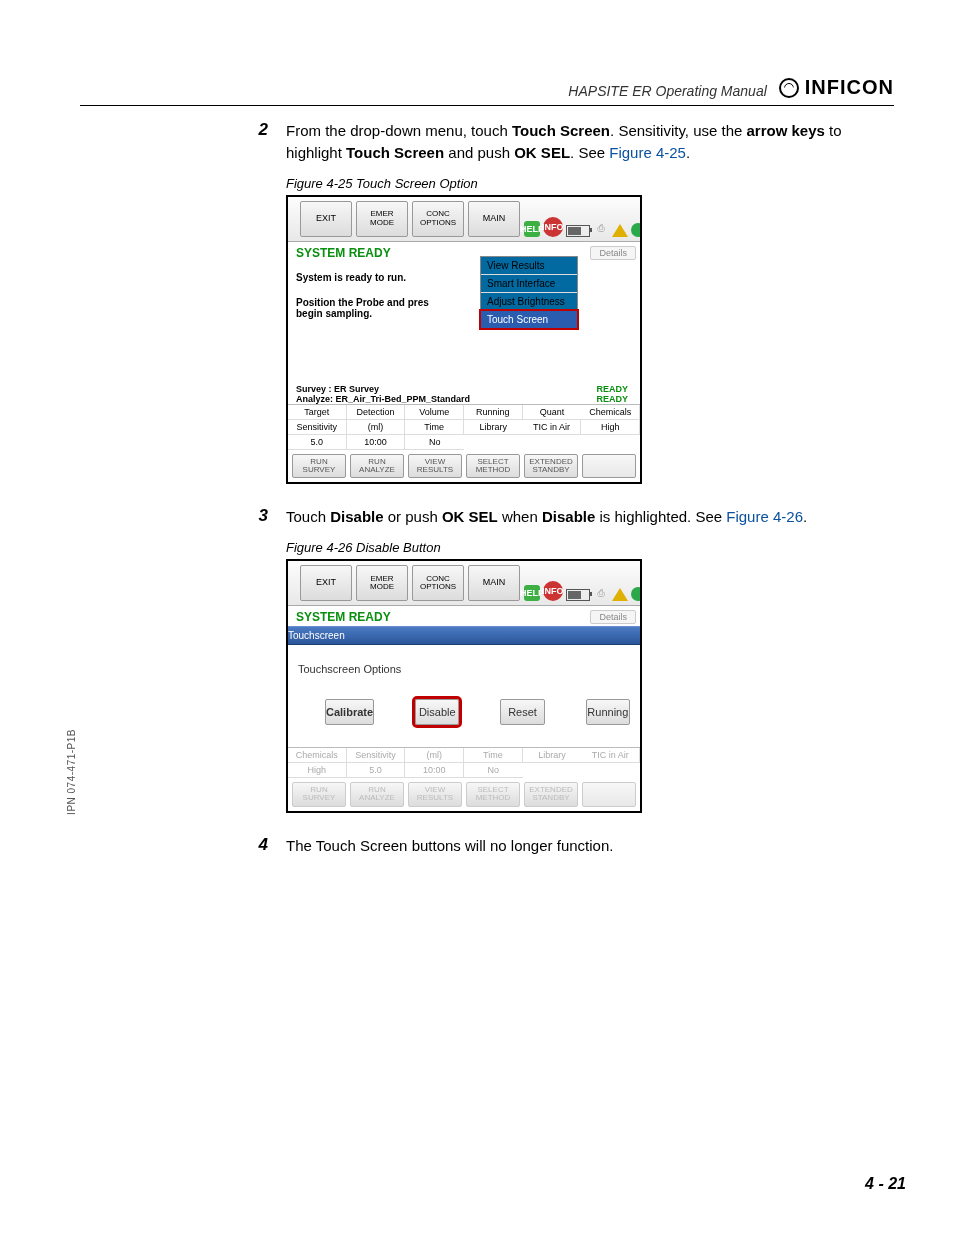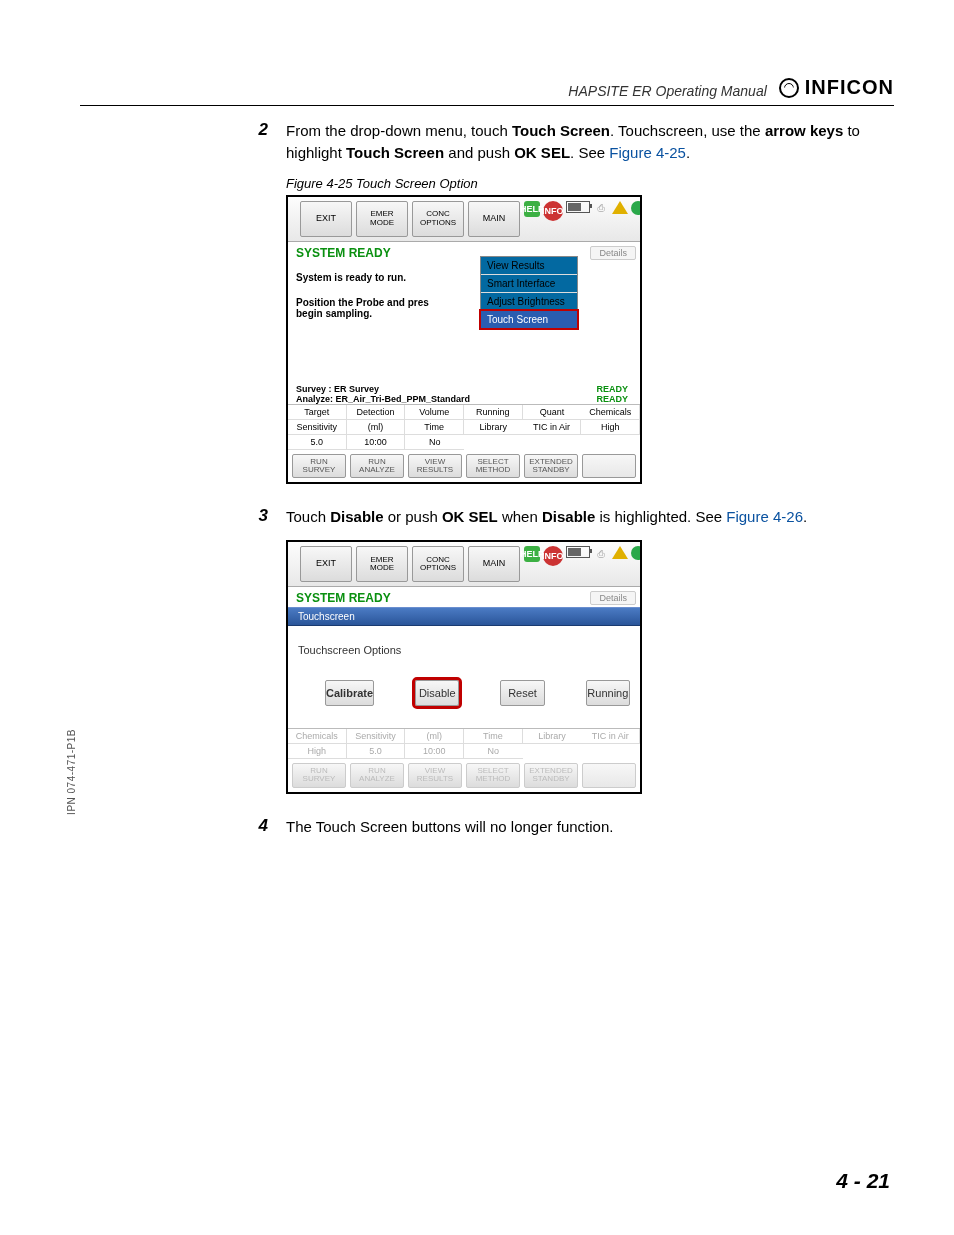--- a/index.html
+++ b/index.html
@@ -81,21 +81,21 @@
     border-bottom:1px solid #aaa;
     padding:4px 4px 4px 12px;gap:4px;
   }
   .tbtn{
     display:flex;flex-direction:column;align-items:center;justify-content:center;
     padding:0 6px;font-size:8px;line-height:1.05;
     background:var(--button-bg);border:1px solid #999;border-radius:2px;
     min-width:38px;
   }
   .tbtn.single{font-size:9px;}
-  .toolbar .icons{margin-left:auto;display:flex;align-items:flex-start;gap:3px;}
+  .toolbar .icons{margin-left:auto;display:flex;align-items:flex-end;gap:3px;}
   .ticon{width:16px;height:16px;display:inline-flex;align-items:center;justify-content:center;font-size:9px;}
   .ticon.help{background:#3cb043;border-radius:3px;color:#fff;font-weight:bold;}
   .ticon.info{width:20px;height:20px;border-radius:11px;background:#c33; color:#fff;font-weight:bold;transform:rotate(45deg);}
   .ticon.info span{transform:rotate(-45deg);display:block;}
   .ticon.batt{width:22px;height:10px;border:1px solid #555;position:relative;}
   .ticon.batt::after{content:"";position:absolute;right:-3px;top:2px;width:2px;height:4px;background:#555;}
   .ticon.batt .fill{position:absolute;left:1px;top:1px;bottom:1px;width:60%;background:#666;}
   .ticon.printer{color:#888;}
   .ticon.globe{width:14px;height:14px;border-radius:50%;background:#2aa84a;}
   .ticon.warn{width:0;height:0;border-left:8px solid transparent;border-right:8px solid transparent;border-bottom:13px solid #e0b000;}
@@ -124,60 +124,60 @@
   .table5 div:nth-child(5n){border-right:none;}
   .bottombar{display:flex;gap:4px;padding:4px;}
   .bbtn{
     flex:1;display:flex;flex-direction:column;align-items:center;justify-content:center;
     background:var(--button-bg);border:1px solid #999;border-radius:2px;
     font-size:8px;line-height:1.05;color:#555;padding:3px 0;
   }
   .bbtn.empty{background:linear-gradient(#f7f7f7,#e8e8e8);}
 
   
-  .tabstrip{background:linear-gradient(#4b7bc4,#2a5599);color:#fff;font-size:10px;padding:3px 10px;border-top:1px solid #6a8ecf;border-bottom:1px solid #1a3a70;}
+  .tabstrip{background:linear-gradient(#4b7bc4,#2a5599);color:#fff;font-size:10px;padding:3px 0;border-top:1px solid #6a8ecf;border-bottom:1px solid #1a3a70;}
   .optarea{padding:18px 10px 8px 10px;font-size:11px;color:#333;}
   .optrow{display:flex;gap:14px;margin-top:24px;margin-bottom:14px;}
   .obtn{
     flex:1;text-align:center;font-size:11px;padding:6px 0;
     background:var(--button-bg);border:1px solid #999;border-radius:2px;margin-left:27px;
   }
   .obtn.calib{font-weight:bold;}
   .obtn.disable{outline:3px solid var(--red);}
   .dimmed{color:#aaa !important;}
   .dimmed .bbtn,.dimmed.bbtn{color:#bbb;border-color:#ccc;}
 
   
   .sidecode{
     position:absolute;left:66px;bottom:420px;
     writing-mode:vertical-rl;transform:rotate(180deg);
     font-size:10px;color:#555;letter-spacing:0.5px;
   }
   .pagenum{
-    position:absolute;right:64px;bottom:42px;
-    font-style:italic;font-weight:bold;font-size:21px;margin-left:8px;
+    position:absolute;right:48px;bottom:42px;
+    font-style:italic;font-weight:bold;font-size:16px;margin-left:8px;
   }
 </style>
 </head>
 <body>
 
 <div class="header">
   <span class="manual-title">HAPSITE ER Operating Manual</span>
   <span class="brand">
     <span class="brand-ring"></span>
     <span>INFICON</span>
   </span>
 </div>
 
 <div class="content">
 
   <div class="step">
     <div class="step-num">2</div>
     <div class="step-text">
-      <span>From the drop-down menu, touch </span><b>Touch Screen</b><span>. Touchscreen, use the </span><b>arrow keys</b><span> to highlight </span><b>Touch Screen</b><span> and push </span><b>OK SEL</b><span>. See </span><span class="fig-link">Figure 4-25</span><span>.</span>
+      <span>From the drop-down menu, touch </span><b>Touch Screen</b><span>. Sensitivity, use the </span><b>arrow keys</b><span> to highlight </span><b>Touch Screen</b><span> and push </span><b>OK SEL</b><span>. See </span><span class="fig-link">Figure 4-25</span><span>.</span>
     </div>
   </div>
 
   <div class="fig-caption">Figure 4-25  Touch Screen Option</div>
 
   <div class="screen">
     <div class="toolbar">
       <div class="tbtn single">EXIT</div>
       <div class="tbtn">
           <span>EMER</span>
@@ -268,20 +268,21 @@
     </div>
   </div>
 
   <div class="step" style="margin-top:22px;">
     <div class="step-num">3</div>
     <div class="step-text">
       <span>Touch </span><b>Disable</b><span> or push </span><b>OK SEL</b><span> when </span><b>Disable</b><span> is highlighted. See </span><span class="fig-link">Figure 4-26</span><span>.</span>
     </div>
   </div>
 
+  <div class="fig-caption">Figure 4-26  Disable Button</div>
 
   <div class="screen">
     <div class="toolbar">
       <div class="tbtn single">EXIT</div>
       <div class="tbtn">
           <span>EMER</span>
           <span>MODE</span>
         </div>
       <div class="tbtn">
           <span>CONC</span>

